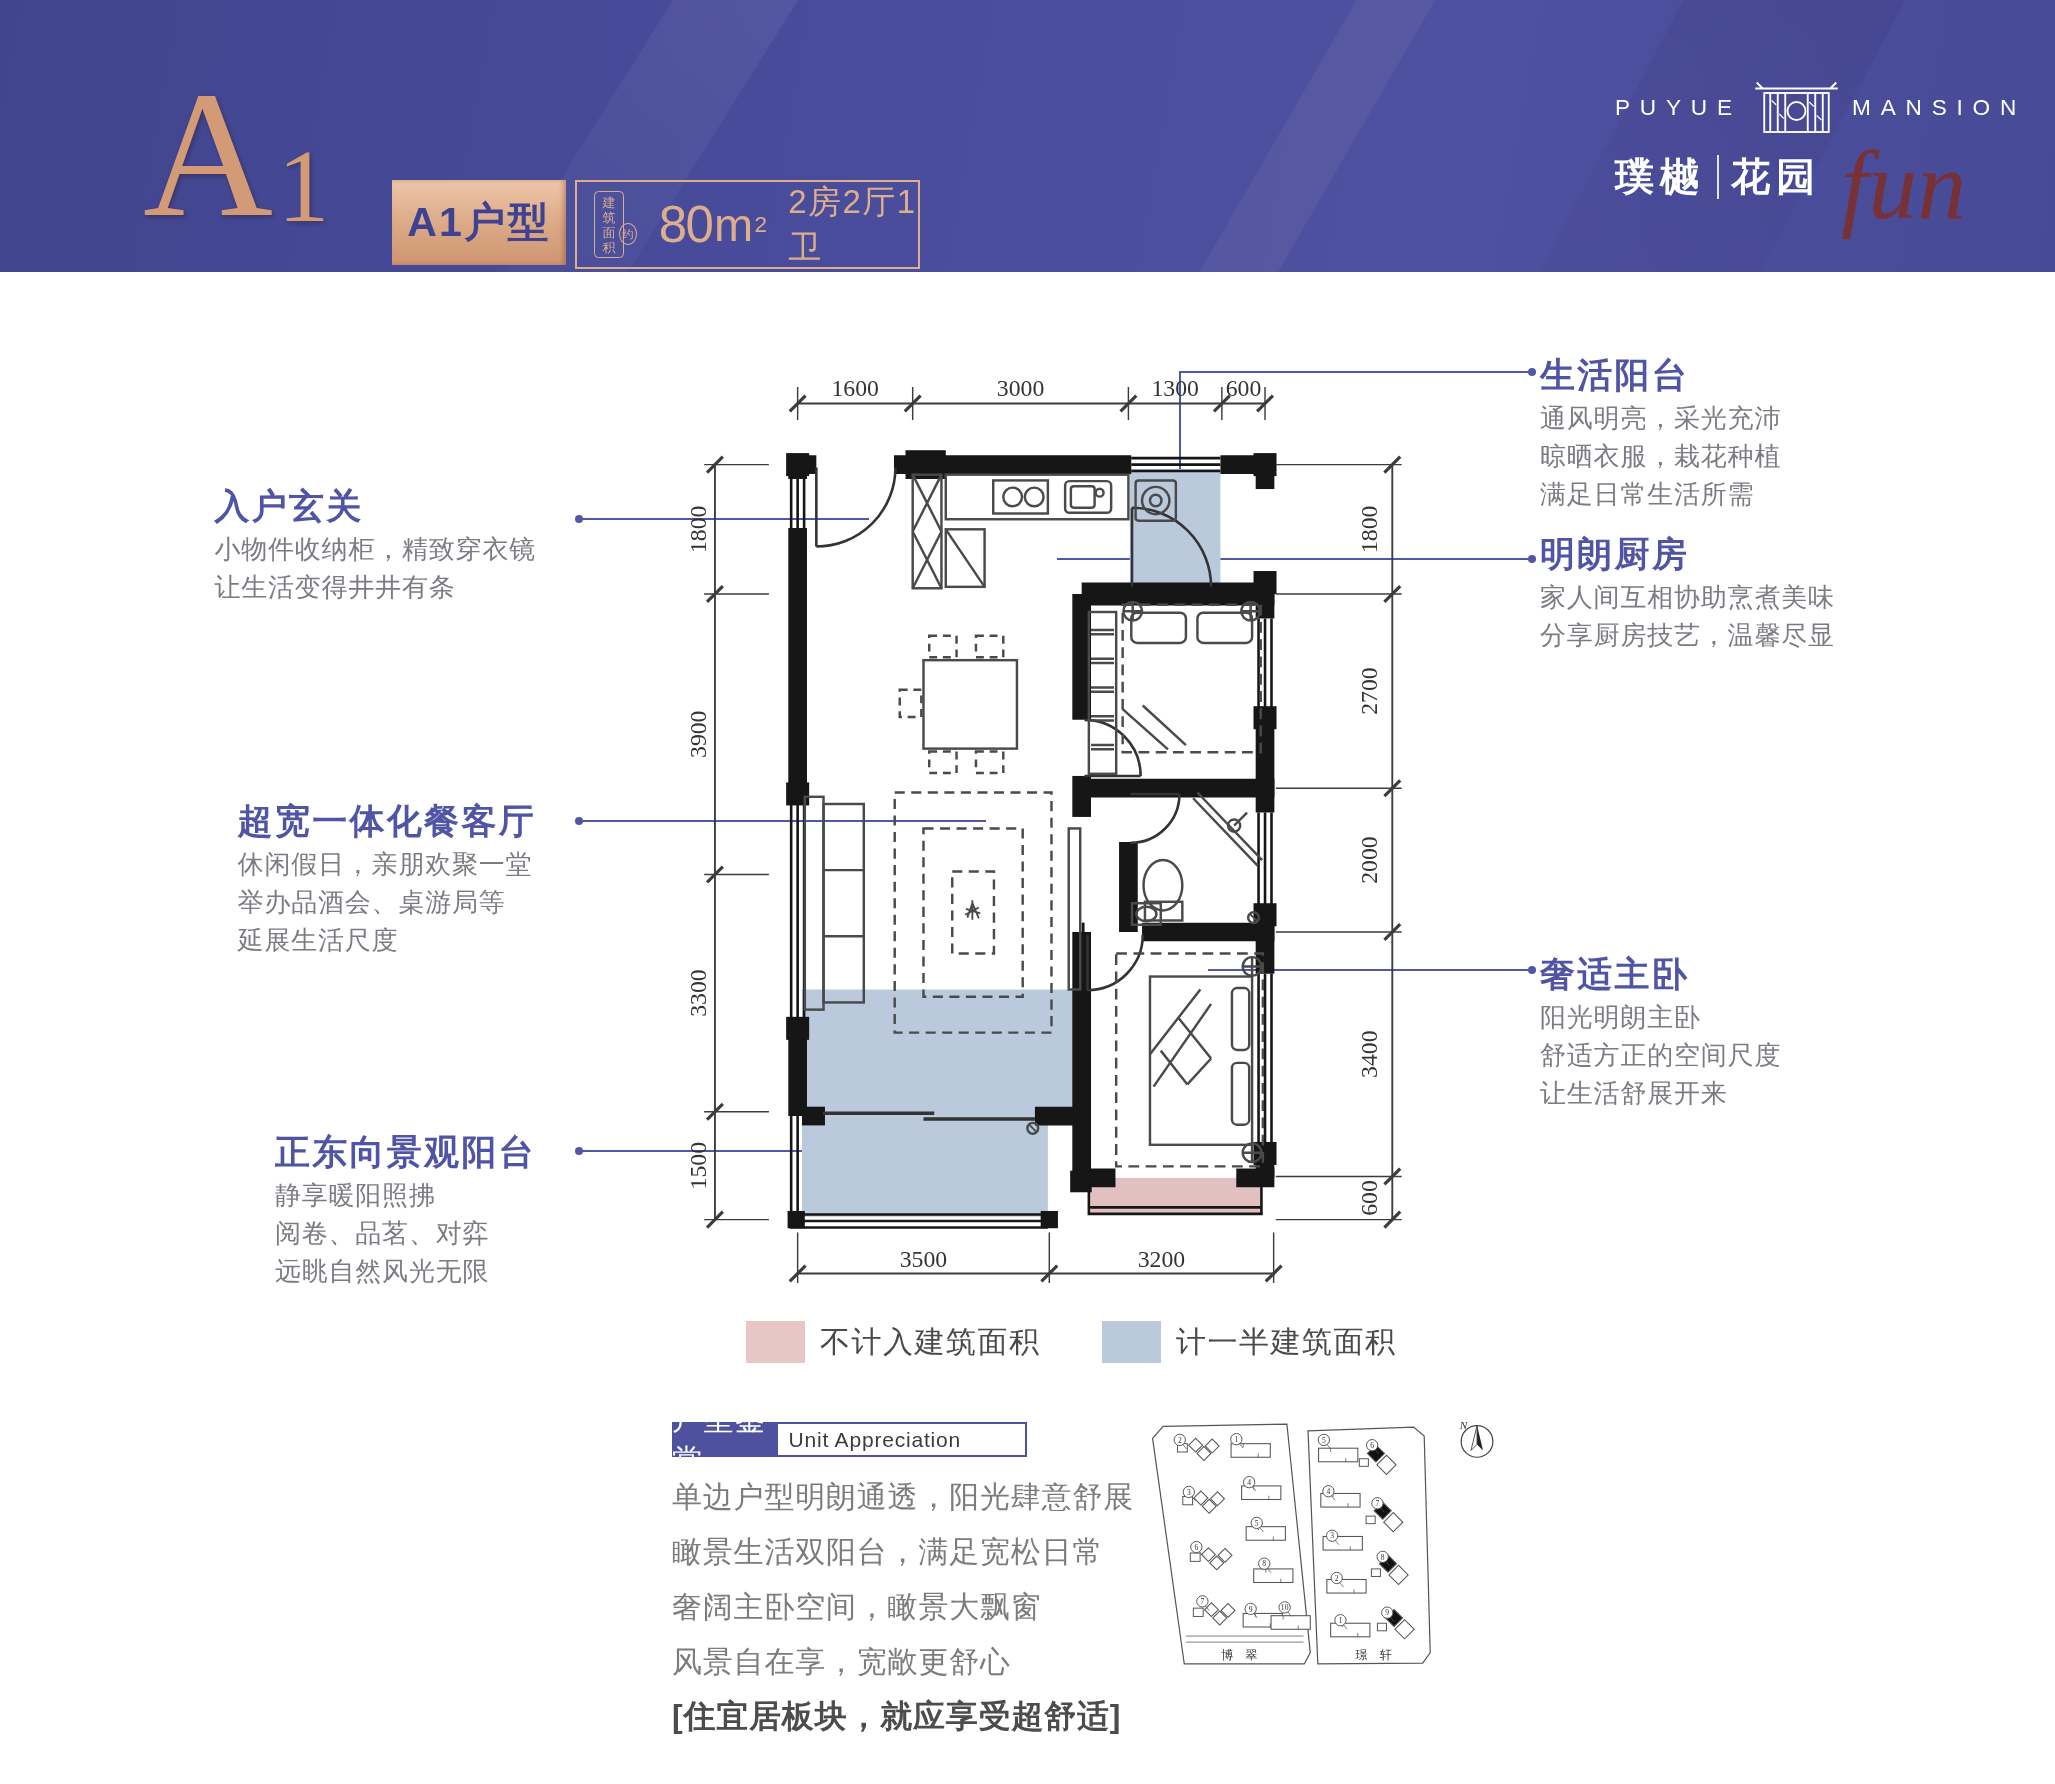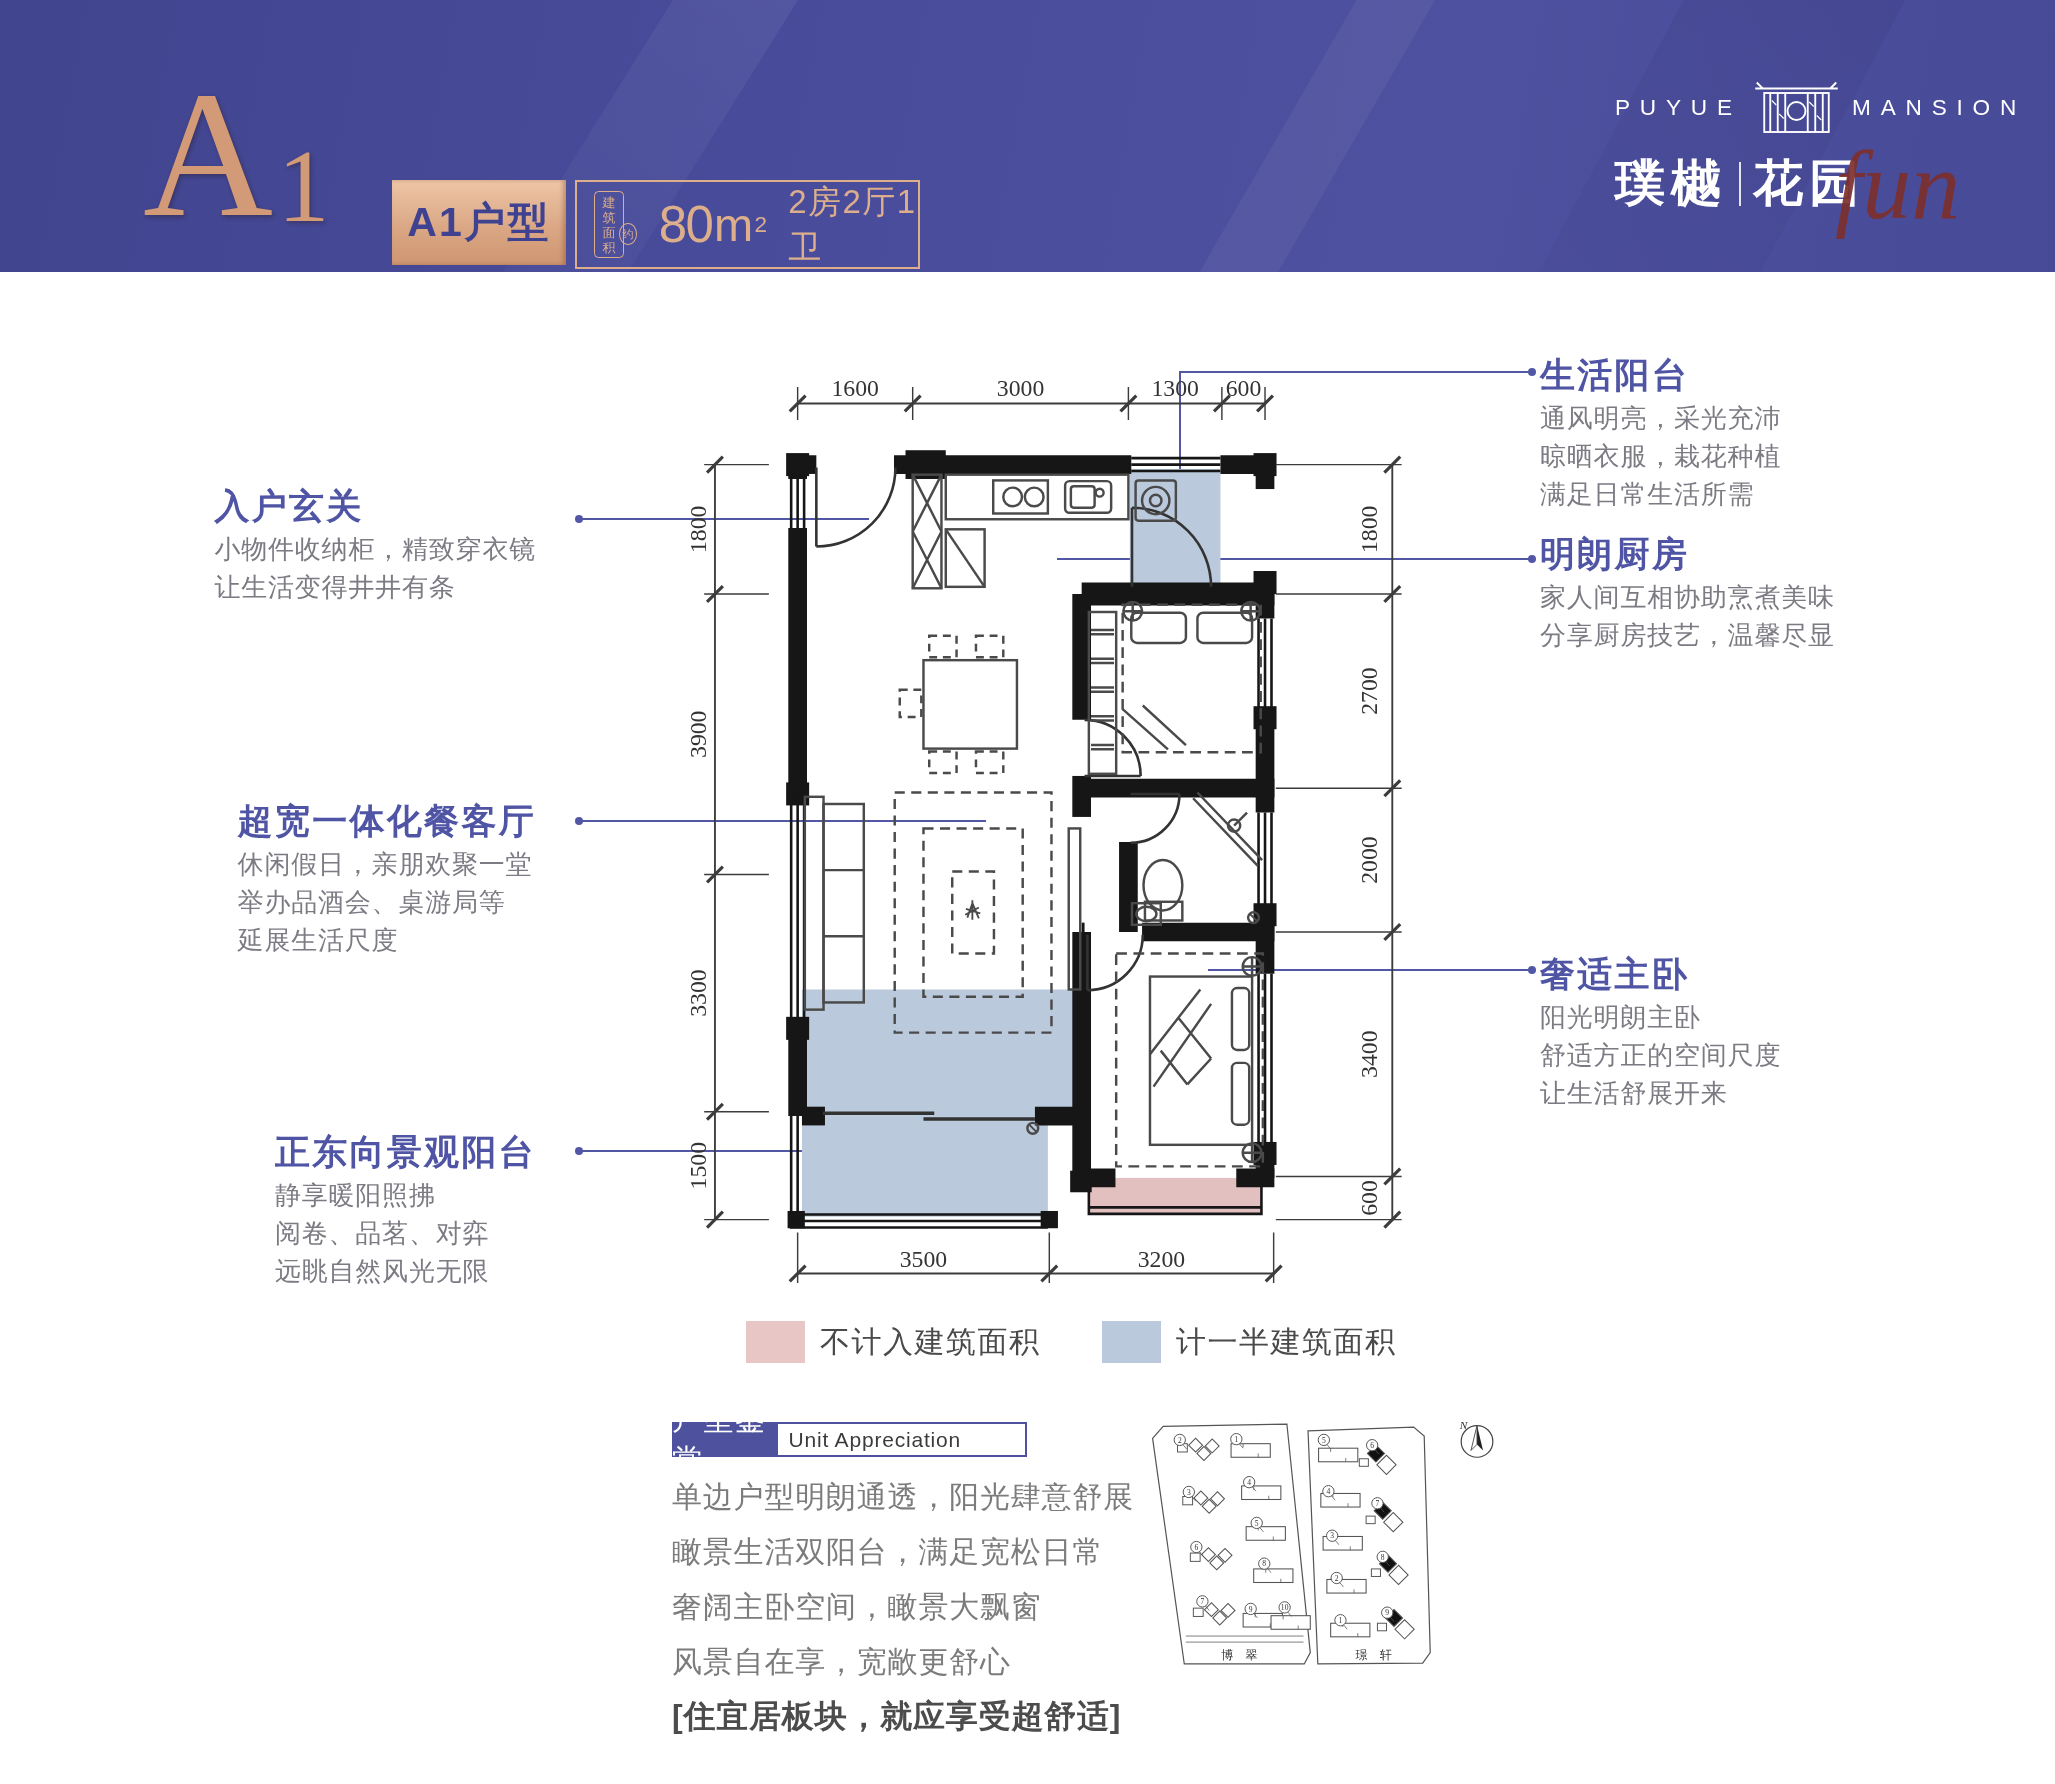--- a/index.html
+++ b/index.html
@@ -27,23 +27,23 @@
   .minicircle{width:20.4px;height:20.4px;border:1.5px solid #dcae8c;border-radius:50%;font-size:11.3px;line-height:20.4px;
               text-align:center;margin-left:-5.3px;margin-top:19.6px;background:transparent;}
   .areaval{font-size:51px;font-family:"Liberation Sans",sans-serif;margin-left:22px;letter-spacing:-1.5px;}
   .areaunit{font-size:47px;margin-left:1.5px;}
   .areasup{font-size:22.6px;vertical-align:32px;margin-left:1.5px;}
   .rooms{font-size:33px;margin-left:21px;letter-spacing:1.5px;}
   .logo{position:absolute;left:1615px;top:78px;width:423px;color:#fff;}
   .logo-row1{display:flex;align-items:center;font-family:Liberation Sans, sans-serif;font-size:22.6px;letter-spacing:9.8px;}
   .emblem{width:89px;height:60px;margin:0 10.6px;}
   .logo-row2{position:relative;display:flex;align-items:center;margin-top:12px;font-weight:bold;}
-  .cnA{font-size:50px;letter-spacing:6px;}
+  .cnA{font-size:39px;letter-spacing:6px;}
   .cndiv{width:2.3px;height:44px;background:rgba(255,255,255,.85);margin:0 12px;}
-  .script-fun{position:absolute;left:220px;top:-21px;font-family:"Liberation Serif",serif;font-style:italic;
+  .script-fun{position:absolute;left:226px;top:-21px;font-family:"Liberation Serif",serif;font-style:italic;
               font-size:98px;color:#7c2f2d;opacity:.92;font-weight:normal;}
   
   .callout{position:absolute;}
   .callout .t{font-size:35px;font-weight:bold;color:#4f55a4;letter-spacing:2.3px;}
   .callout .l{font-size:26px;color:#7b7b83;line-height:38px;letter-spacing:0.8px;}
   .co-left{text-align:left;right:1520px;margin-left:24px;}
   .co-right{text-align:left;left:1540px;}
   .leader{position:absolute;background:#5157a5;}
   .dot{position:absolute;width:8.3px;height:8.3px;border-radius:50%;background:#5157a5;}
   

